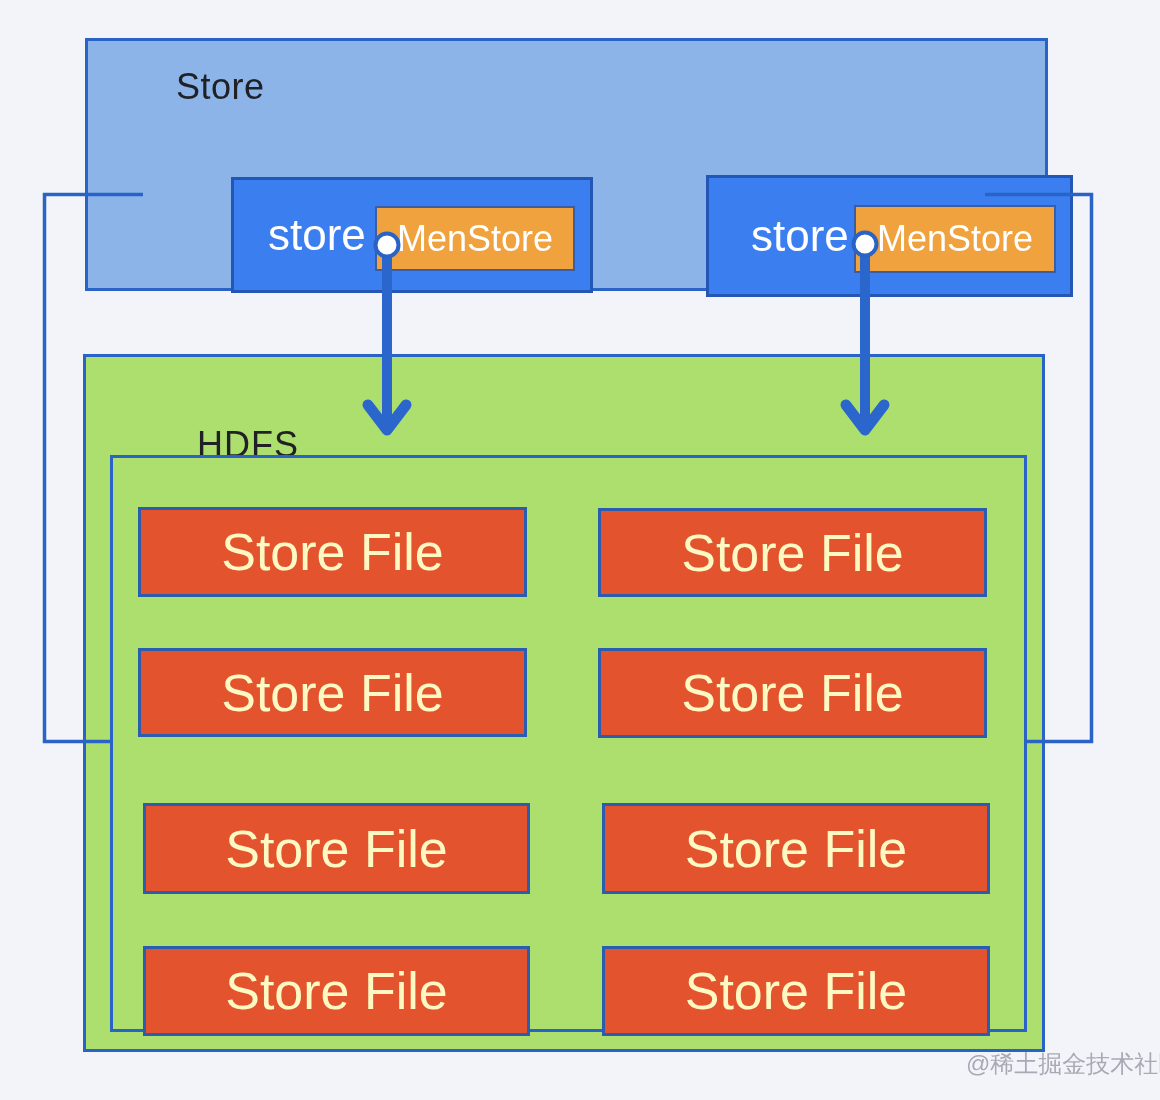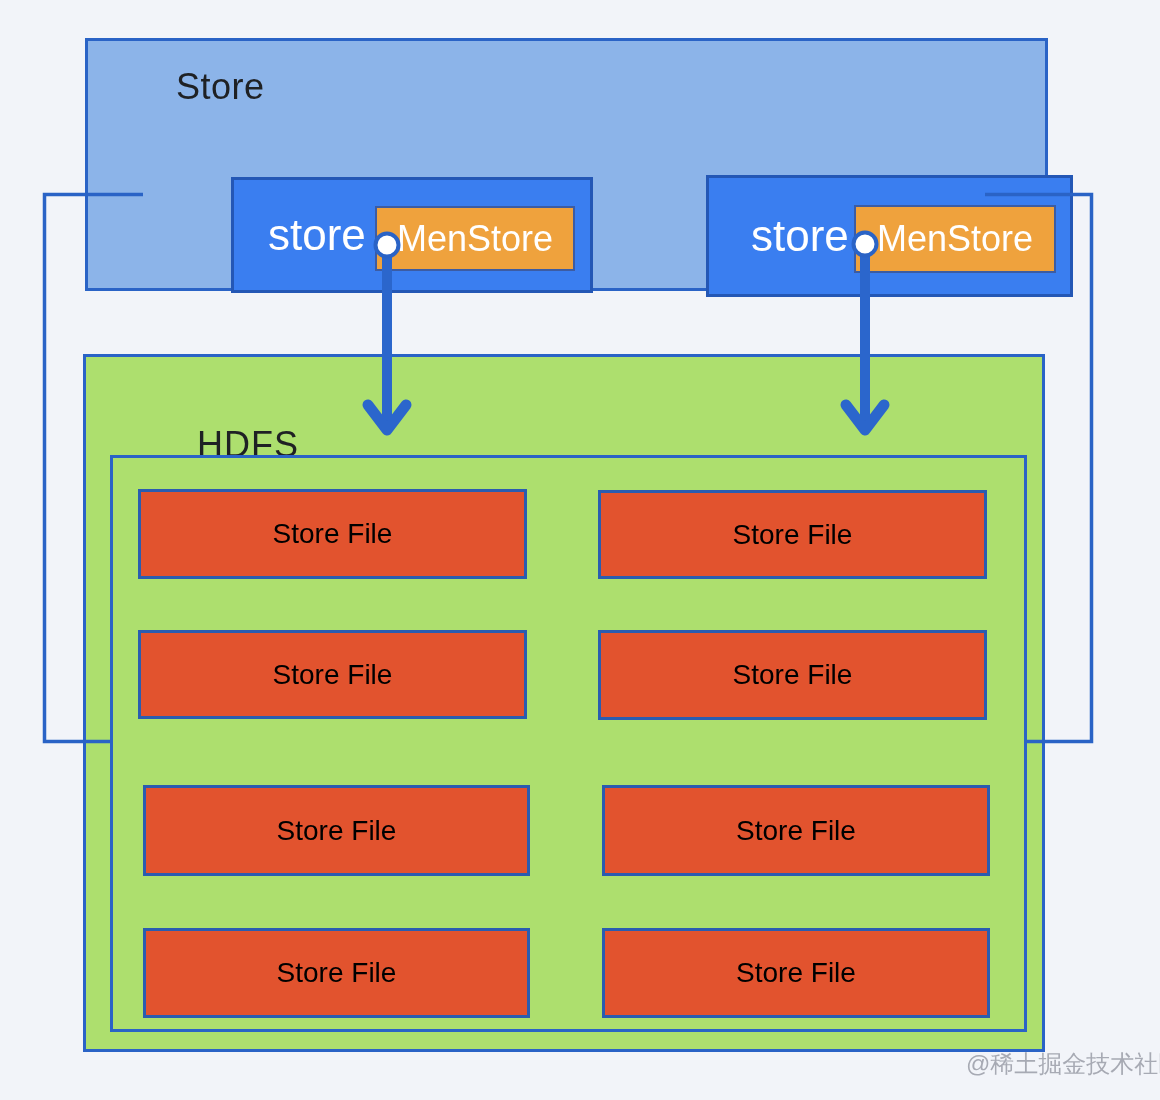--- a/index.html
+++ b/index.html
@@ -67,21 +67,21 @@
     border:3px solid var(--line,#2a63c6);
     box-sizing:border-box;
     background:transparent;
   }
   .storefile{
     position:absolute;
     background:var(--file-fill,#e2532e);
     border:3px solid var(--file-border,#2a5cb0);
     box-sizing:border-box;
     display:flex;align-items:center;justify-content:center;
-    font-size:28px;color:#000000;
+    font-size:52px;color:#fef9c3;margin-top:18px;
   }
   .sf-l1{left:138px;top:489px;width:389px;height:90px;}
   .sf-l2{left:138px;top:630px;width:389px;height:89px;}
   .sf-l3{left:143px;top:785px;width:387px;height:91px;}
   .sf-l4{left:143px;top:928px;width:387px;height:90px;}
   .sf-r1{left:598px;top:490px;width:389px;height:89px;}
   .sf-r2{left:598px;top:630px;width:389px;height:90px;}
   .sf-r3{left:602px;top:785px;width:388px;height:91px;}
   .sf-r4{left:602px;top:928px;width:388px;height:90px;}
   

